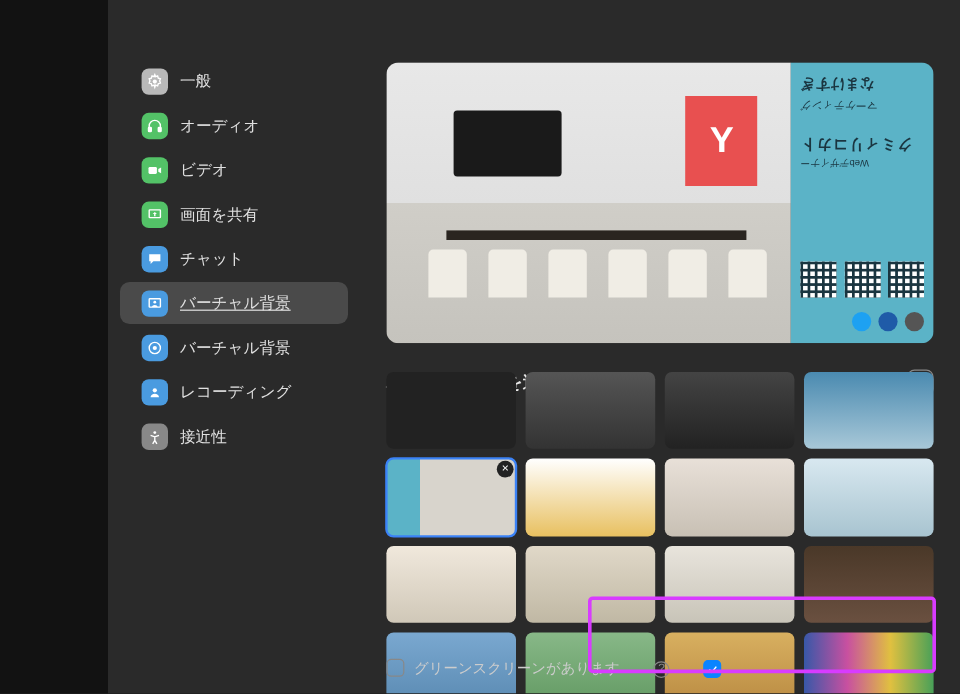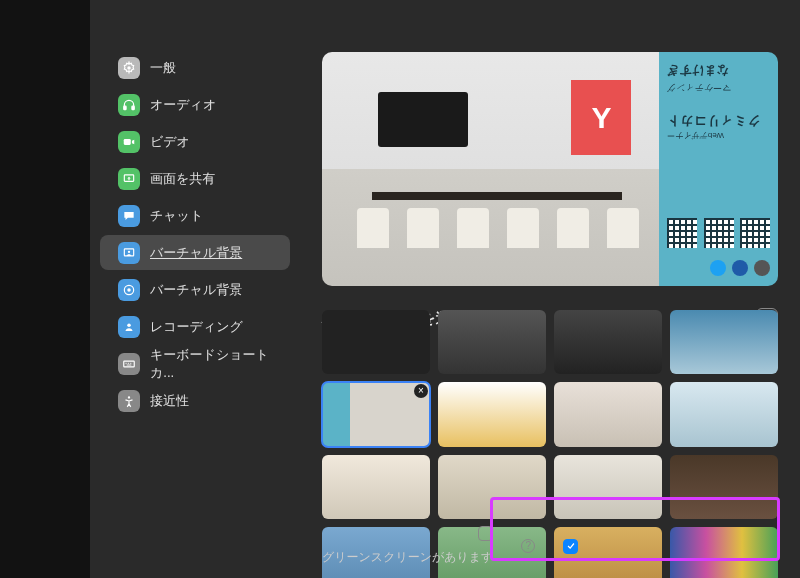--- a/index.html
+++ b/index.html
@@ -203,23 +203,22 @@
   }
   .bottom-checks {
     position:absolute;
     left: 22px; right: 22px; bottom: 12px;
     display: flex; gap: 28px;
     align-items: center;
     font-size: 12px;
     color: #ccc;
   }
   .check {
-    display:flex; align-items:flex-end; gap:8px;
+    display:flex; align-items:flex-start; gap:8px;
     cursor:pointer;
-    flex-direction:column;
   }
   .check .box {
     width: 15px; height: 15px;
     border: 1px solid #888;
     border-radius: 4px;
     display:flex; align-items:center; justify-content:center;
   }
   .check.checked .box {
     background: #0a84ff;
     border-color: #0a84ff;
@@ -317,32 +316,20 @@
       <span>バーチャル背景</span>
     </div>
     <div class="nav-item">
       <div class="nav-icon" style="background:#4a9be0">
         <svg viewBox="0 0 24 24" fill="#fff">
             <circle cx="12" cy="9" r="3"></circle>
             <path d="M6 19c0-3 3-5 6-5s6 2 6 5"></path>
           </svg>
       </div>
       <span>レコーディング</span>
-    </div>
-    <div class="nav-item">
-      <div class="nav-icon" style="background:#888">
-        <svg viewBox="0 0 24 24" fill="#fff">
-            <rect x="3" y="7" width="18" height="10" rx="1" fill="none" stroke="#fff" stroke-width="2"></rect>
-            <rect x="6" y="10" width="2" height="1.5"></rect>
-            <rect x="10" y="10" width="2" height="1.5"></rect>
-            <rect x="14" y="10" width="2" height="1.5"></rect>
-            <rect x="8" y="13" width="8" height="1.5"></rect>
-          </svg>
-      </div>
-      <span>キーボードショートカ...</span>
     </div>
     <div class="nav-item">
       <div class="nav-icon" style="background:#888">
         <svg viewBox="0 0 24 24" fill="#fff">
             <circle cx="12" cy="6" r="2"></circle>
             <path d="M6 10l6 2 6-2M12 12v5l-3 5M12 17l3 5" stroke="#fff" stroke-width="2" fill="none"></path>
           </svg>
       </div>
       <span>接近性</span>
     </div>

